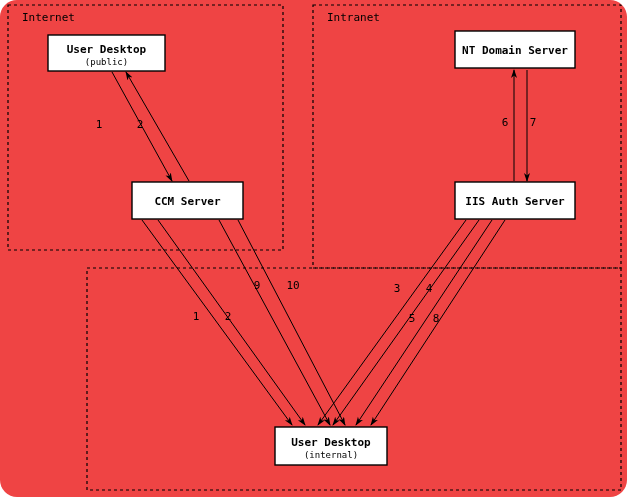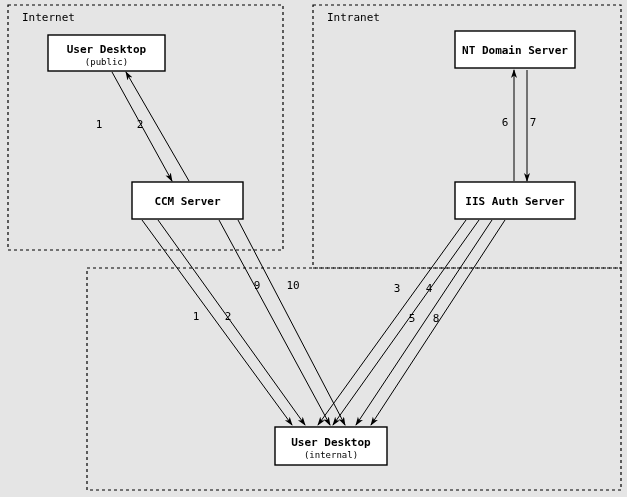--- a/index.html
+++ b/index.html
@@ -4,23 +4,24 @@
 <style>
   html, body {
     margin: 0;
     padding: 0;
     background: #ffffff;
   }
   #diagram-root {
     position: relative;
     width: 627px;
     height: 497px;
-    background: #e5e5e5;
+    background: #ef4444;
     font-family: "DejaVu Sans Mono", monospace;
     overflow: hidden;
+    border-radius: 17px;
   }
   svg#diagram-svg {
     position: absolute;
     top: 0;
     left: 0;
     width: 627px;
     height: 497px;
   }
   .zone-label {
     font-family: "DejaVu Sans Mono", monospace;

